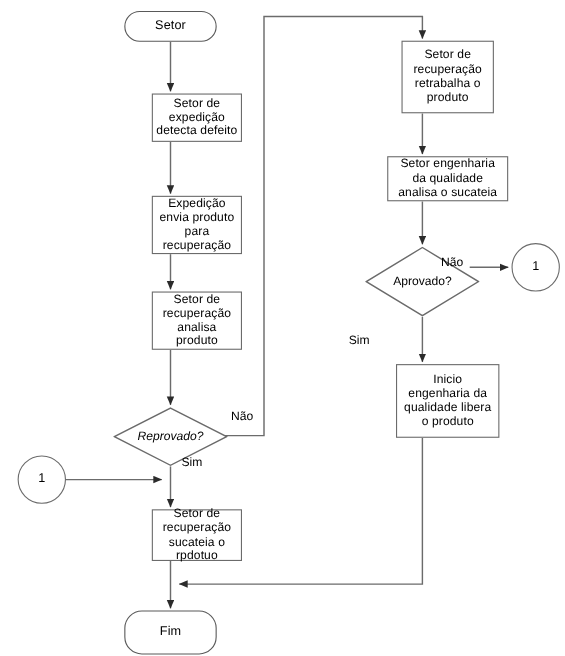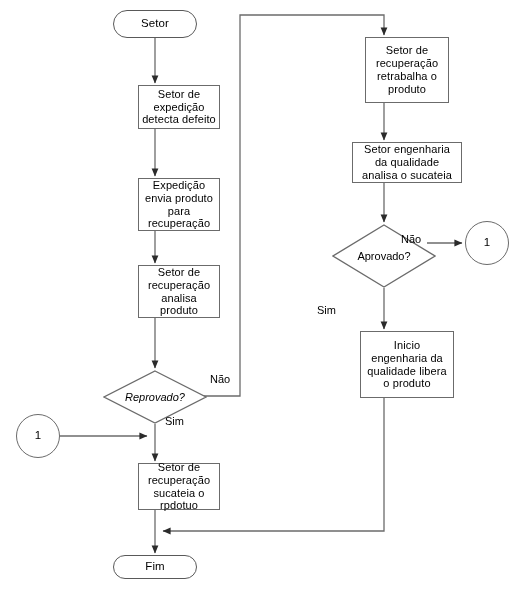--- a/index.html
+++ b/index.html
@@ -167,21 +167,21 @@
     <div class="diamond-label">Reprovado?</div>
   </div>
 
   <div class="node process" style="left:115px; top:463px; width:82px; height:47px;">
     <span class="txt">Setor de
 recuperação
 sucateia o
 rpdotuo</span>
   </div>
 
-  <div class="node terminator" style="left:113px; top:555px; width:84px; height:24px;">
+  <div class="node terminator" style="left:113px; top:555px; width:84px; height:40px;">
     <span class="txt">Fim</span>
   </div>
 
   <div class="node process" style="left:342px; top:37px; width:84px; height:66px;">
     <span class="txt">Setor de
 recuperação
 retrabalha o
 produto</span>
   </div>
 

